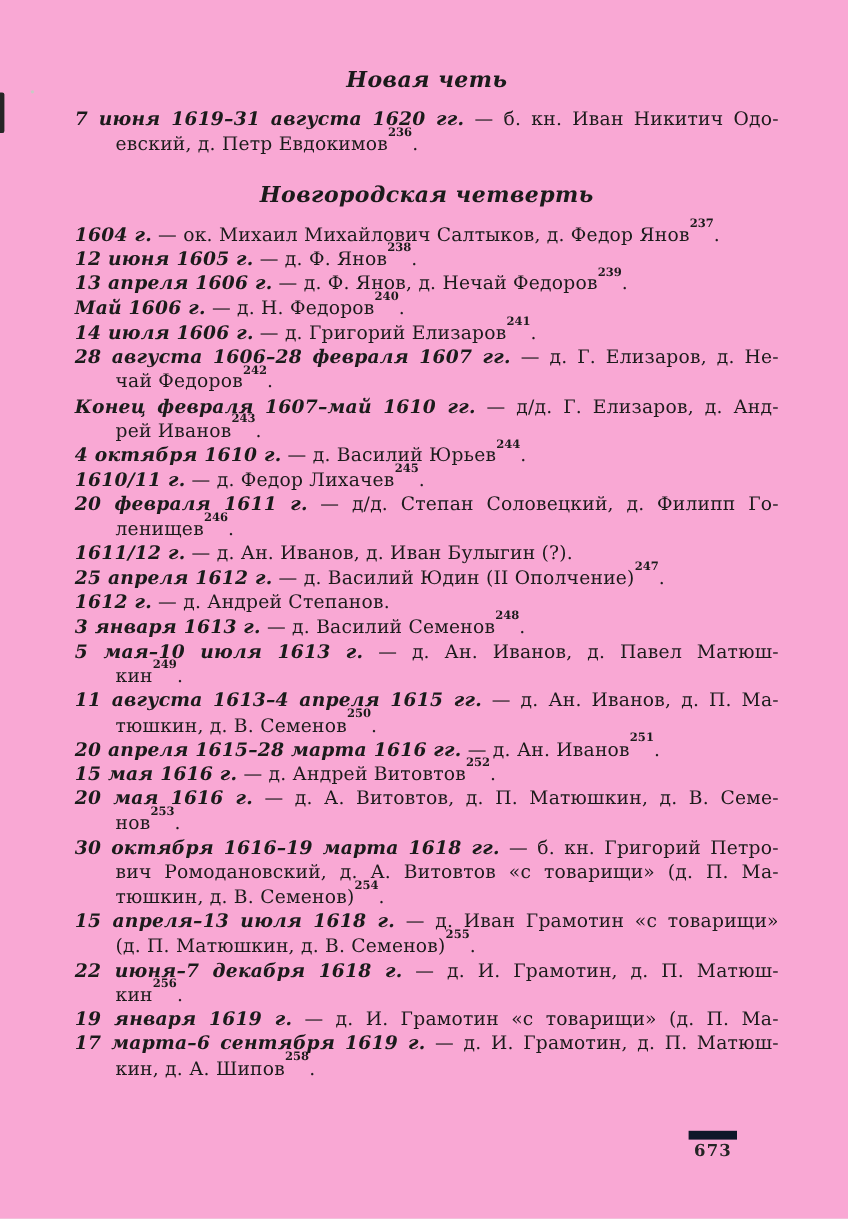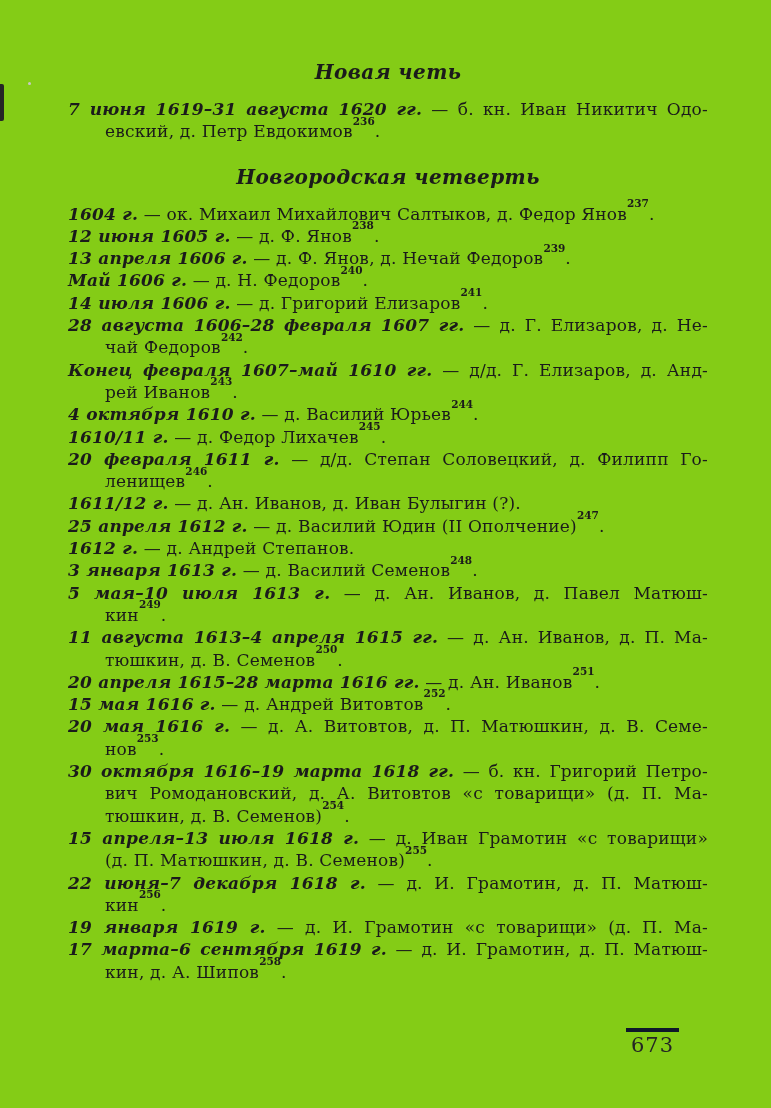--- a/index.html
+++ b/index.html
@@ -1,20 +1,20 @@
 <!DOCTYPE html>
 <html><head>
 <meta charset="utf-8">
 <style>
   html,body { margin:0; padding:0; background:#e9e9e7; }
   .sheet {
     position:relative;
     width:771px; height:1108px;
     margin:0 auto;
-    background:#84cc16;
+    background:#f9a8d4;
     font-family:"DejaVu Serif","Liberation Serif",serif;
     color:#1b1b1b;
     overflow:hidden;
   }
   .column {
     position:absolute;
     left:68px; top:60px; width:640px;
   }
   .section + .section { margin-top:22px; }
   .section-title {
@@ -42,25 +42,26 @@
     position:relative;
     top:-6px;
     font-weight:bold;
   }
   .pagenum {
     position:absolute;
     left:626px; top:1028px;
   }
   .pagenum .num {
     display:inline-block;
-    border-top:4px solid #0f172a;
+    border-top:8px solid #0f172a;
     padding:1px 5px 0 5px;
-    font-size:21px;
+    font-size:15px;
     letter-spacing:1px;
     color:#242424;
+    font-weight:bold;
   }
   .scan-bar {
     position:absolute;
     left:0; top:84px;
     width:4px; height:37px;
     background:#262626;
     border-radius:0 2px 2px 0;
     filter:blur(0.4px);
   }
   .speck {

